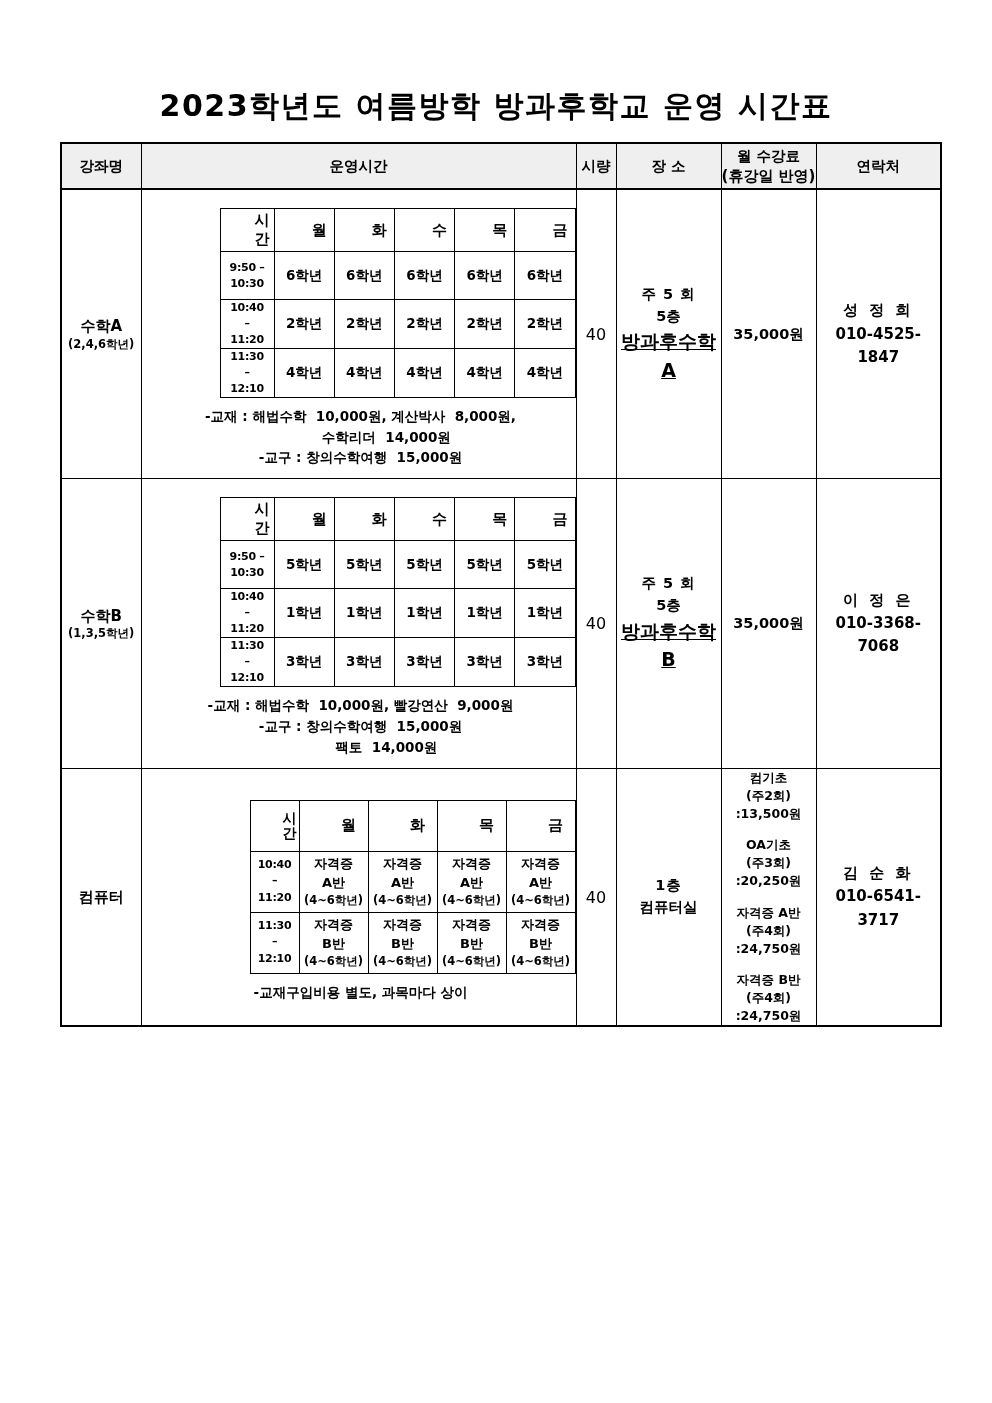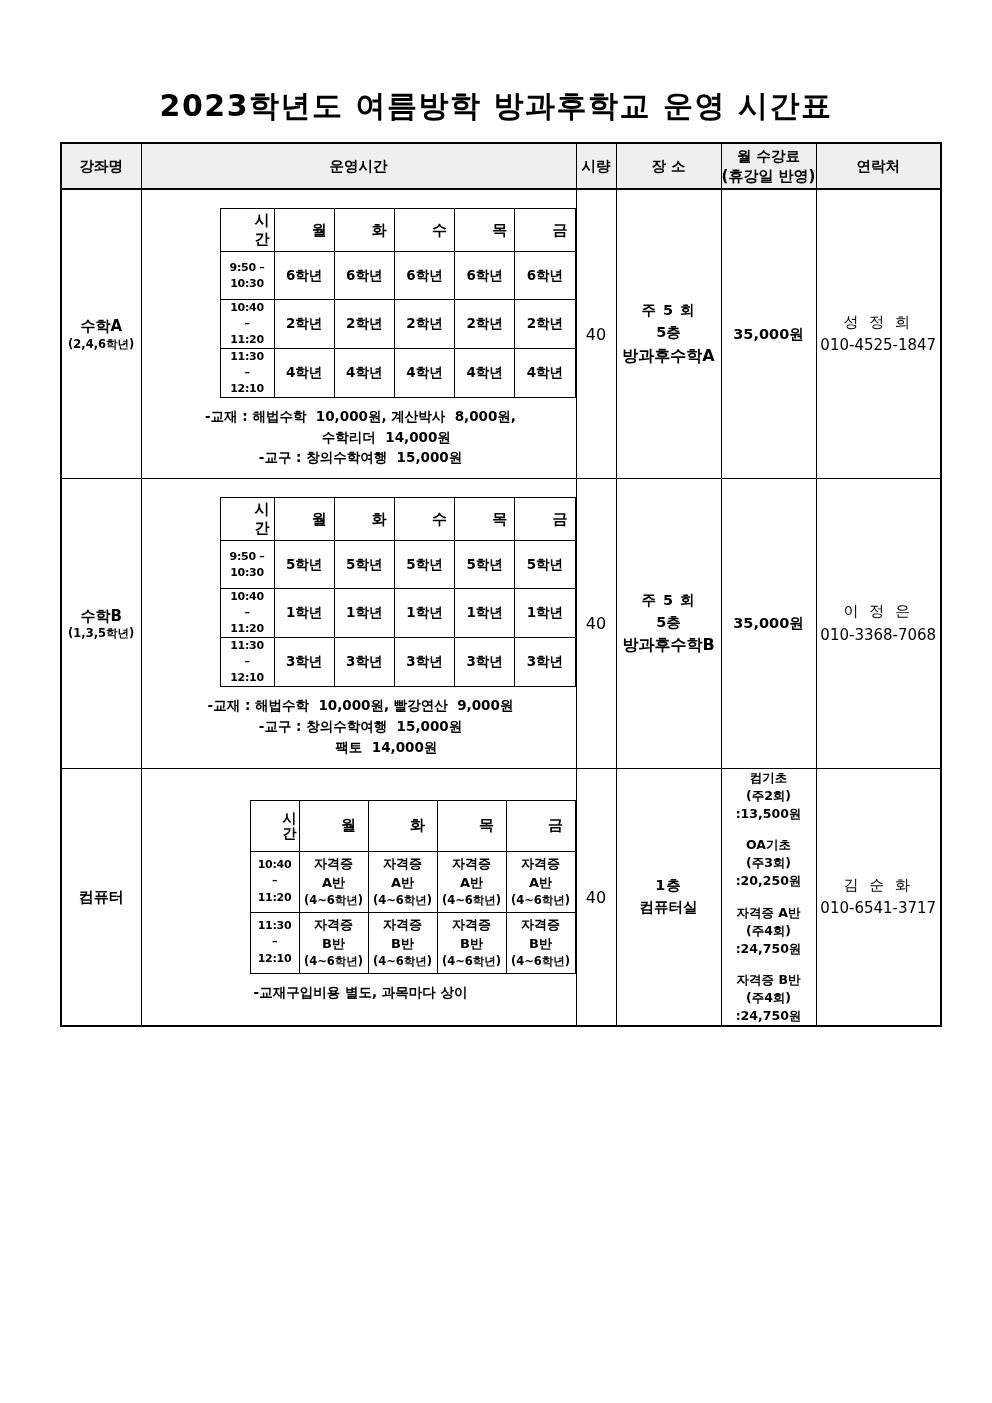--- a/index.html
+++ b/index.html
@@ -164,23 +164,23 @@
     line-height: 1.55;
     text-align: center;
   }
   .note-line { white-space: pre; }
 
   
   .hours-cell   { font-size: 16px; font-weight: 400; }
   .place-cell   { font-size: 14.5px; font-weight: 700; line-height: 1.5; }
   .place-cell .ln1 { display: block; letter-spacing: 1px; }
   .place-cell .ln2 { display: block; text-align: center; }
-  .place-cell .ln3 { display: block; font-size: 16px; }
+  .place-cell .ln3 { display: block; font-size: 19px; text-decoration: underline; }
   .fee-cell     { font-size: 14.5px; font-weight: 700; }
-  .contact-cell { font-size: 15px; font-weight: 400; line-height: 1.55; }
+  .contact-cell { font-size: 15px; font-weight: 700; line-height: 1.55; }
   .contact-cell .person { display: block; letter-spacing: 3px; }
   .contact-cell .phone  { display: block; letter-spacing: 0px; }
 
   
   .fee-block { font-size: 12.5px; font-weight: 700; line-height: 1.45; }
   .fee-block .fee-group { margin-bottom: 13px; }
   .fee-block .fee-group:last-child { margin-bottom: 0; }
   .fee-block .fg-l { display: block; white-space: nowrap; }
 </style>
 </head>

